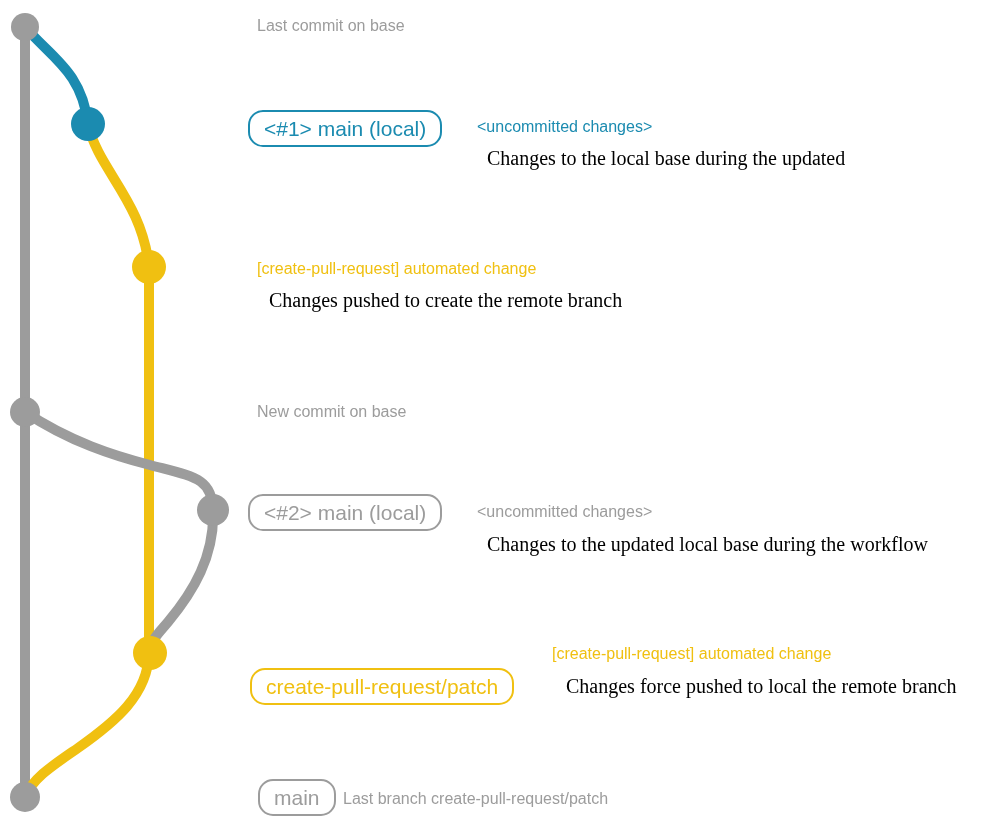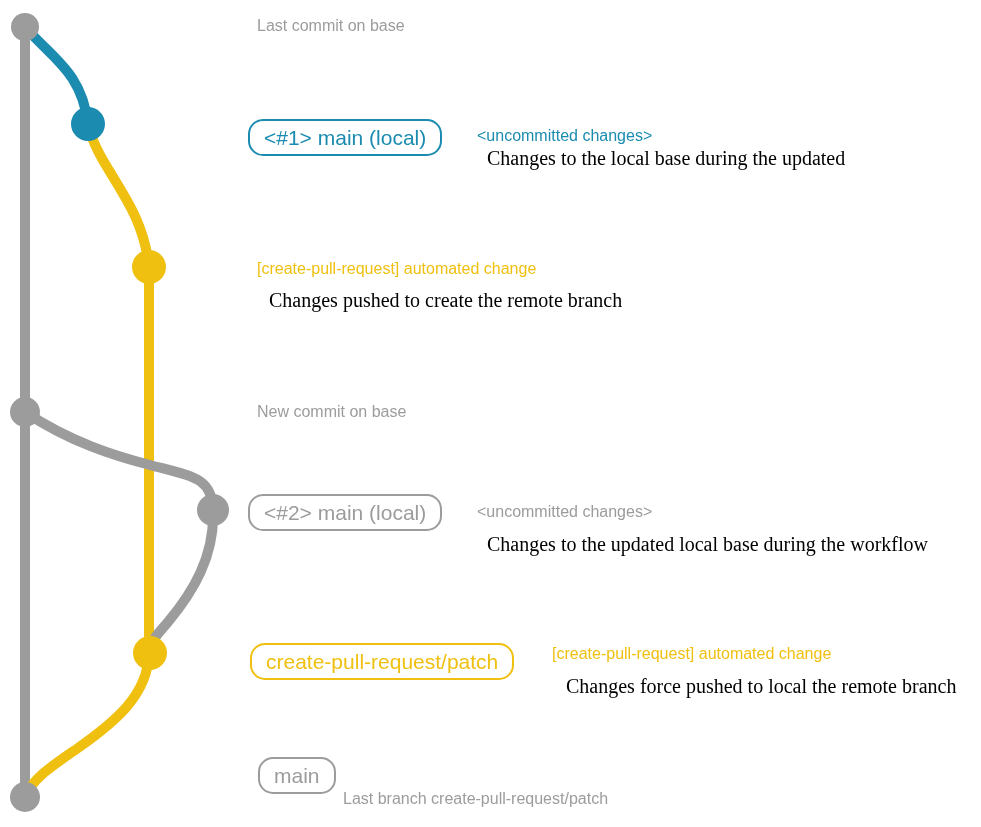--- a/index.html
+++ b/index.html
@@ -11,21 +11,21 @@
     overflow: hidden;
   }
   .abs { position: absolute; white-space: nowrap; }
   .sans { font-size: 16px; line-height: 25px; }
   .serif {
     font-family: "Liberation Serif", serif;
     font-size: 20px; line-height: 24px;
     color: var(--note_black);
   }
   .c-gray   { color: var(--base_gray); }
-  .c-blue   { color: var(--local_blue); margin-top: 9px; }
+  .c-blue   { color: var(--local_blue); }
   .c-yellow { color: var(--branch_yellow); }
   .badge {
     display: inline-block;
     border: 2px solid;
     border-radius: 15px;
     padding: 4px 14px;
     font-size: 21px; line-height: 25px;
     background: #ffffff;
   }
   .b-gray   { border-color: var(--base_gray); }
@@ -76,18 +76,18 @@
 
 <div class="abs sans c-yellow" style="left:257px; top:256px;">[create-pull-request] automated change</div>
 <div class="abs serif" style="left:269px; top:288px;font-family:Liberation Serif, serif;">Changes pushed to create the remote branch</div>
 
 <div class="abs sans c-gray" style="left:257px; top:399px;">New commit on base</div>
 
 <div class="abs badge b-gray c-gray" style="left:248px; top:494px;">&lt;#2&gt; main (local)</div>
 <div class="abs sans c-gray" style="left:477px; top:499px;">&lt;uncommitted changes&gt;</div>
 <div class="abs serif" style="left:487px; top:532px;">Changes to the updated local base during the workflow</div>
 
-<div class="abs badge b-yellow c-yellow" style="left:250px; top:643px;">create-pull-request/patch</div>
+<div class="abs badge b-yellow c-yellow" style="left:250px; top:668px;">create-pull-request/patch</div>
 <div class="abs sans c-yellow" style="left:552px; top:641px;">[create-pull-request] automated change</div>
 <div class="abs serif" style="left:566px; top:674px;">Changes force pushed to local the remote branch</div>
 
-<div class="abs badge b-gray c-gray" style="left:258px; top:757px;">main</div>
+<div class="abs badge b-gray c-gray" style="left:258px; top:779px;">main</div>
 <div class="abs sans c-gray" style="left:343px; top:786px;">Last branch create-pull-request/patch</div>
 
 </body></html>

